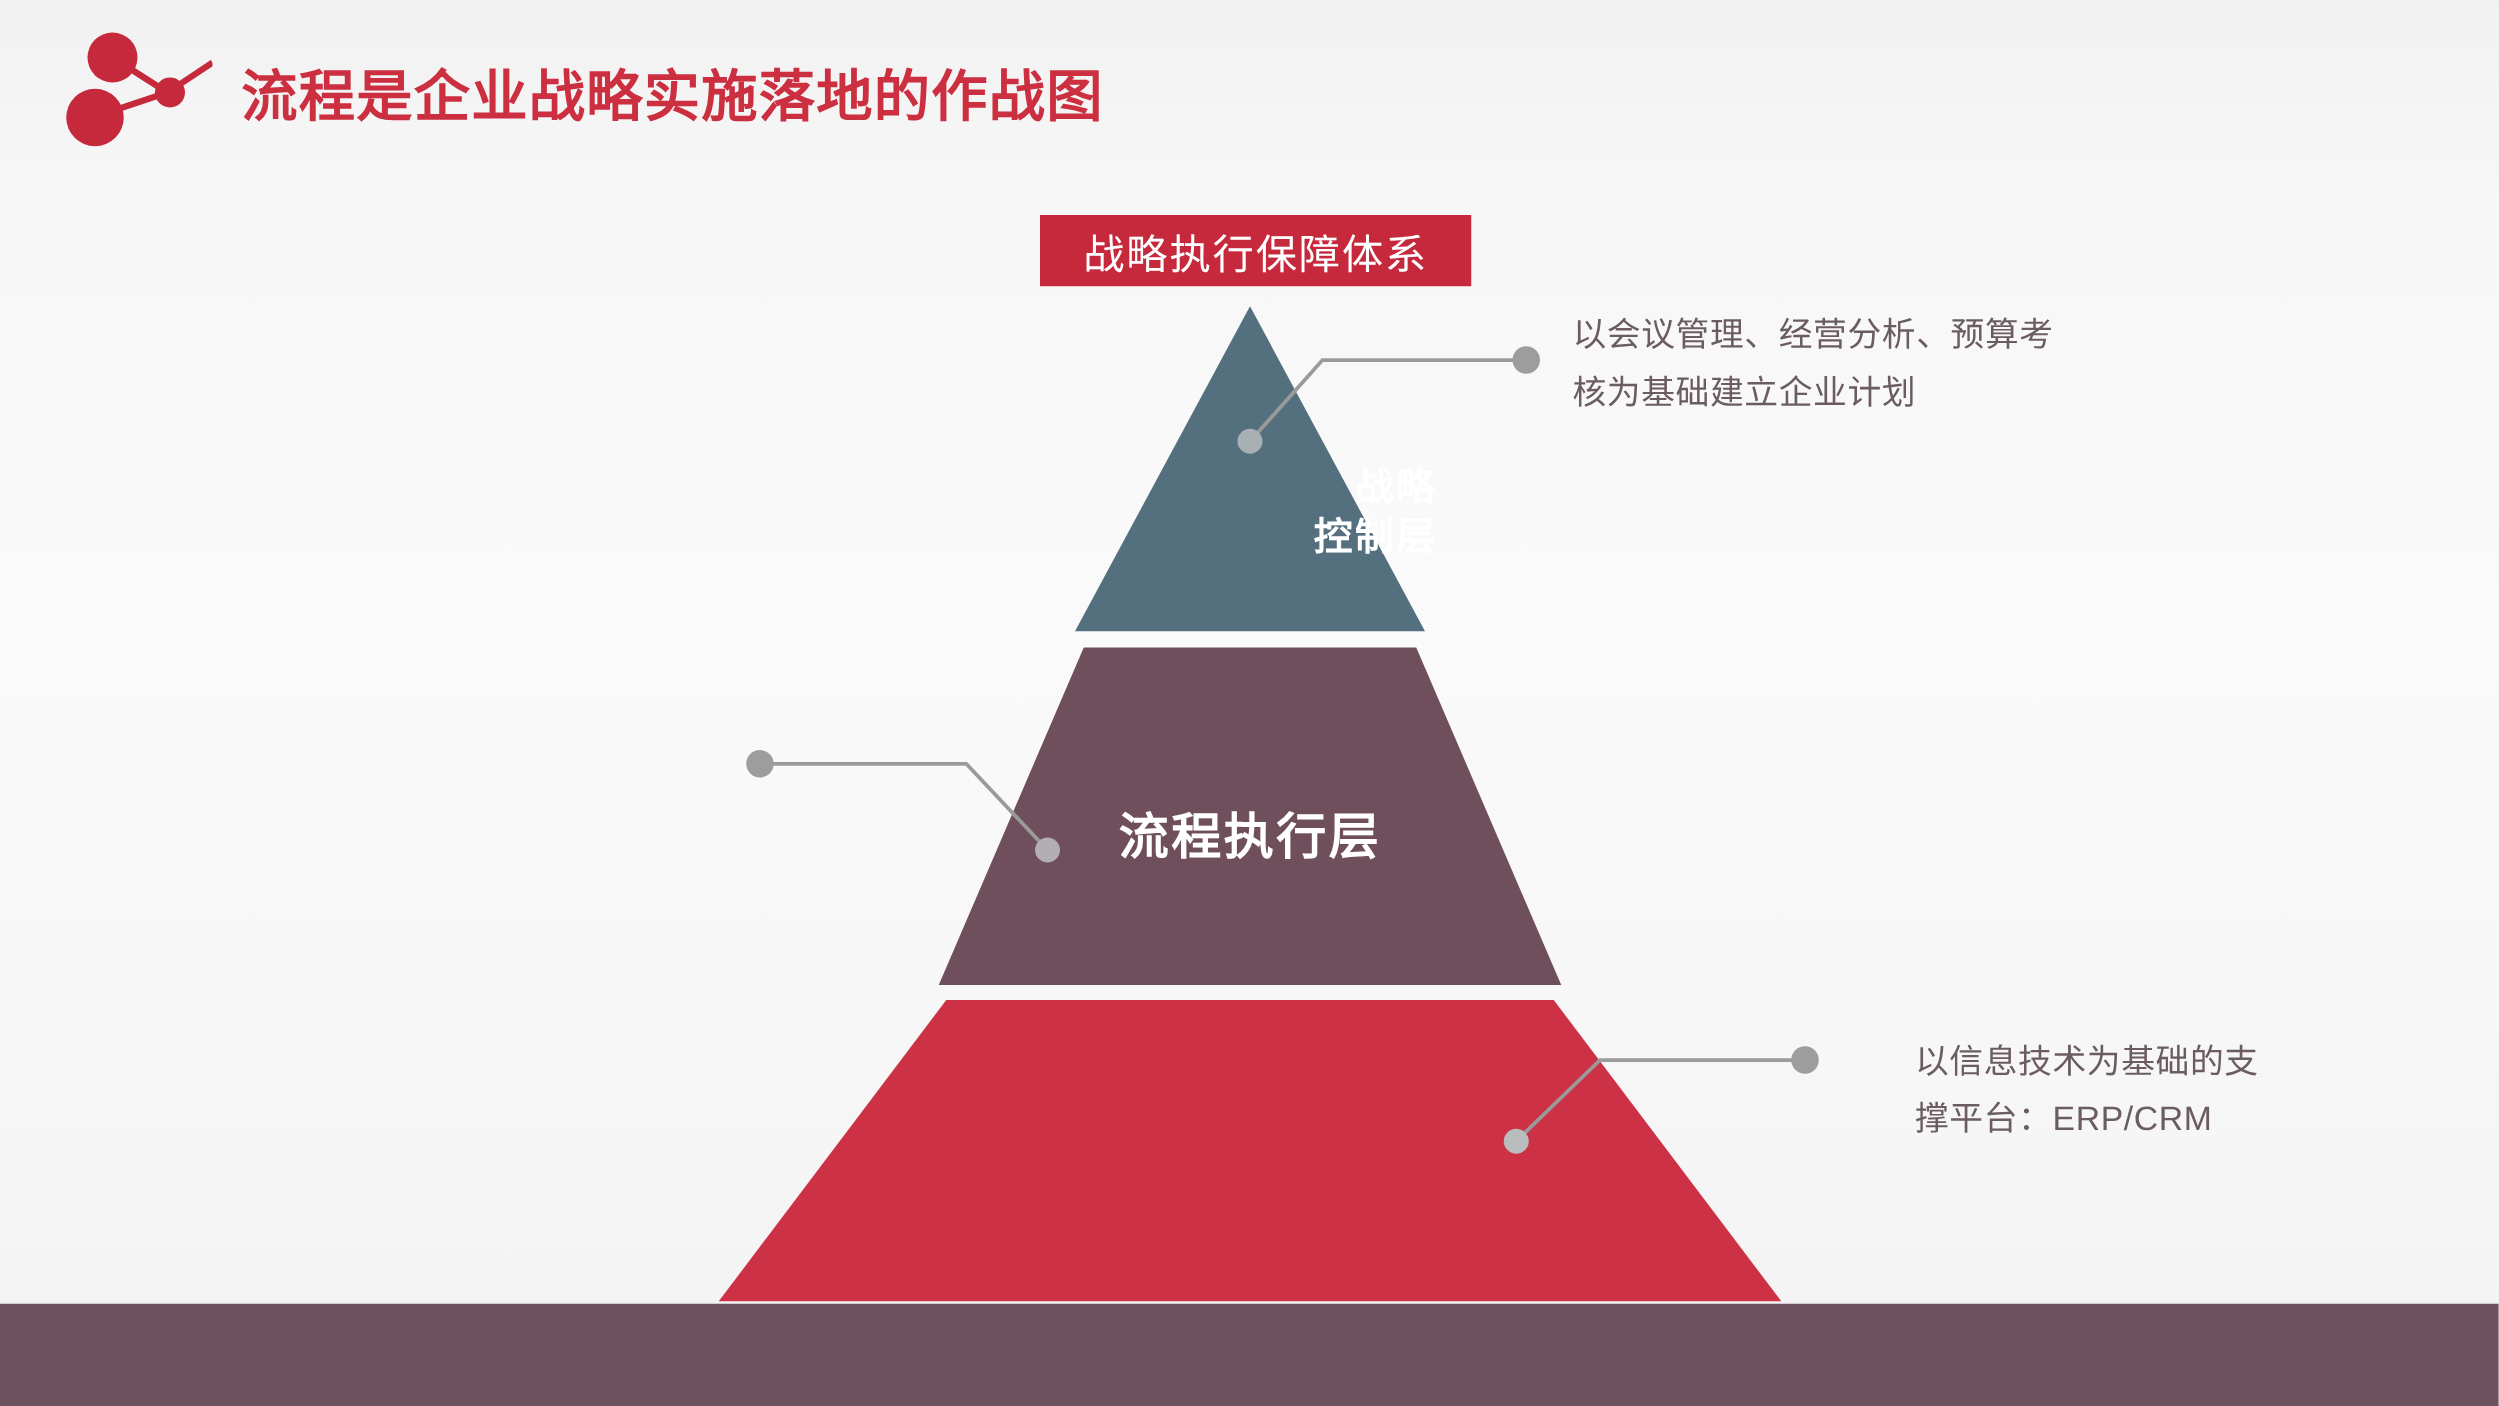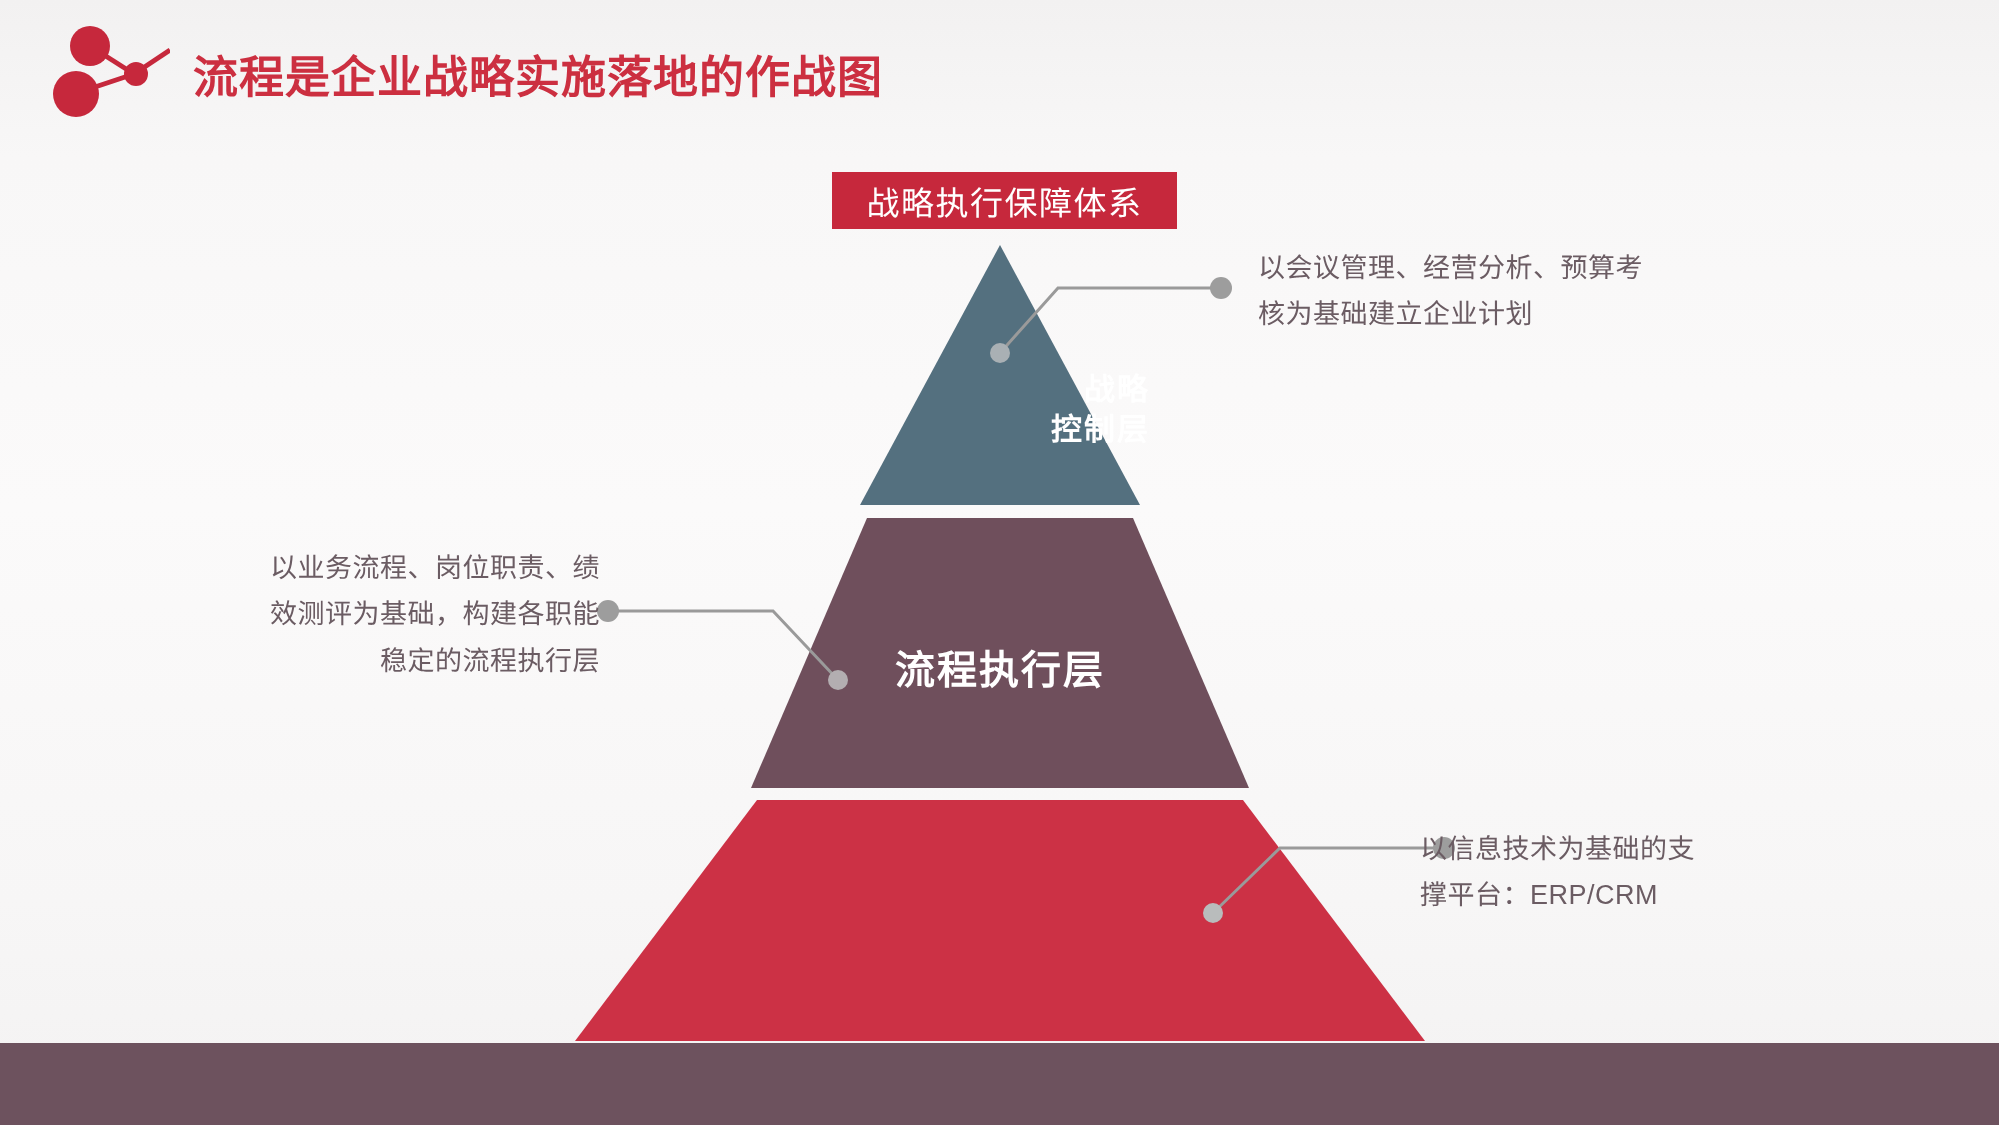--- a/index.html
+++ b/index.html
@@ -139,21 +139,21 @@
   }
 
   .annotation.mid-left {
     left: 200px;
     top: 545px;
     width: 400px;
     text-align: right;
   }
 
   .annotation.bottom-right {
-    left: 1420px;
+    left: 1532px;
     top: 826px;
     width: 400px;
     text-align: left;
   }
 
   
   .footer-band {
     position: absolute;
     left: 0;
     bottom: 0;
@@ -214,21 +214,18 @@
 
   <div class="layer-label top">战略
 控制层</div>
 
   <div class="layer-label middle">流程执行层</div>
 
 
   <div class="annotation top-right">以会议管理、经营分析、预算考
 核为基础建立企业计划</div>
 
-  <div class="annotation mid-left">以业务流程、岗位职责、绩
-效测评为基础，构建各职能
-稳定的流程执行层</div>
 
   <div class="annotation bottom-right">以信息技术为基础的支
 撑平台：ERP/CRM</div>
 </div>
 
 <div class="footer-band"></div>
 
 </body></html>

